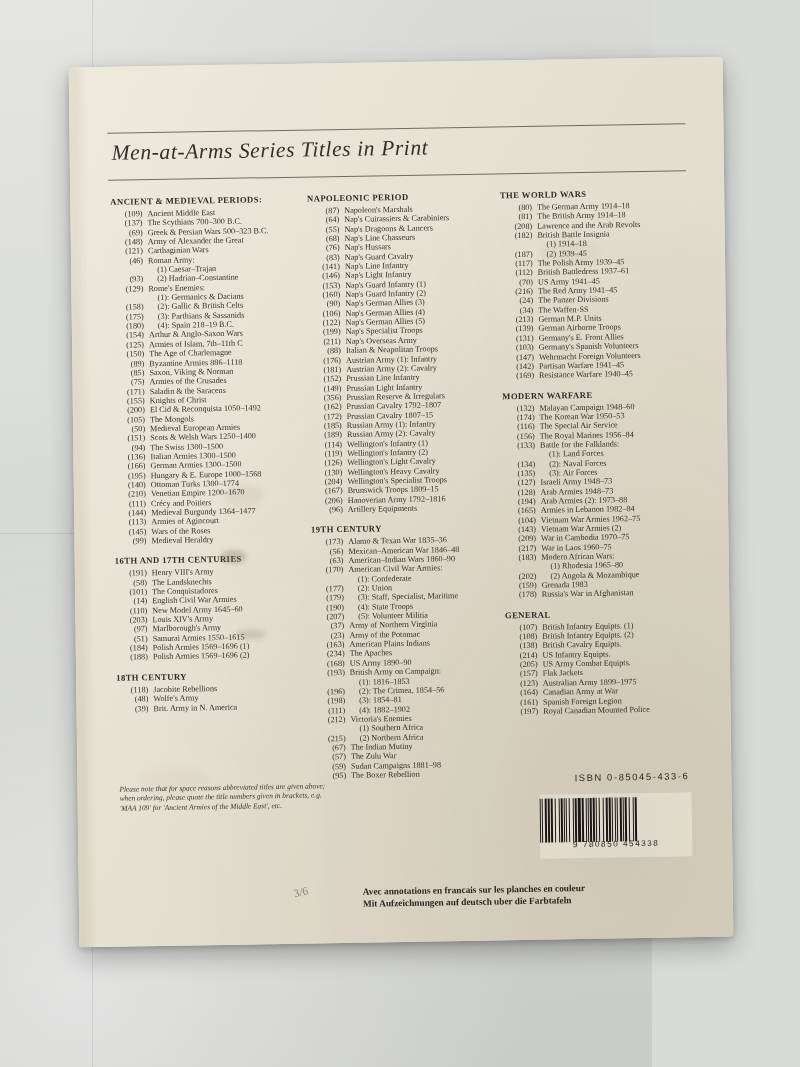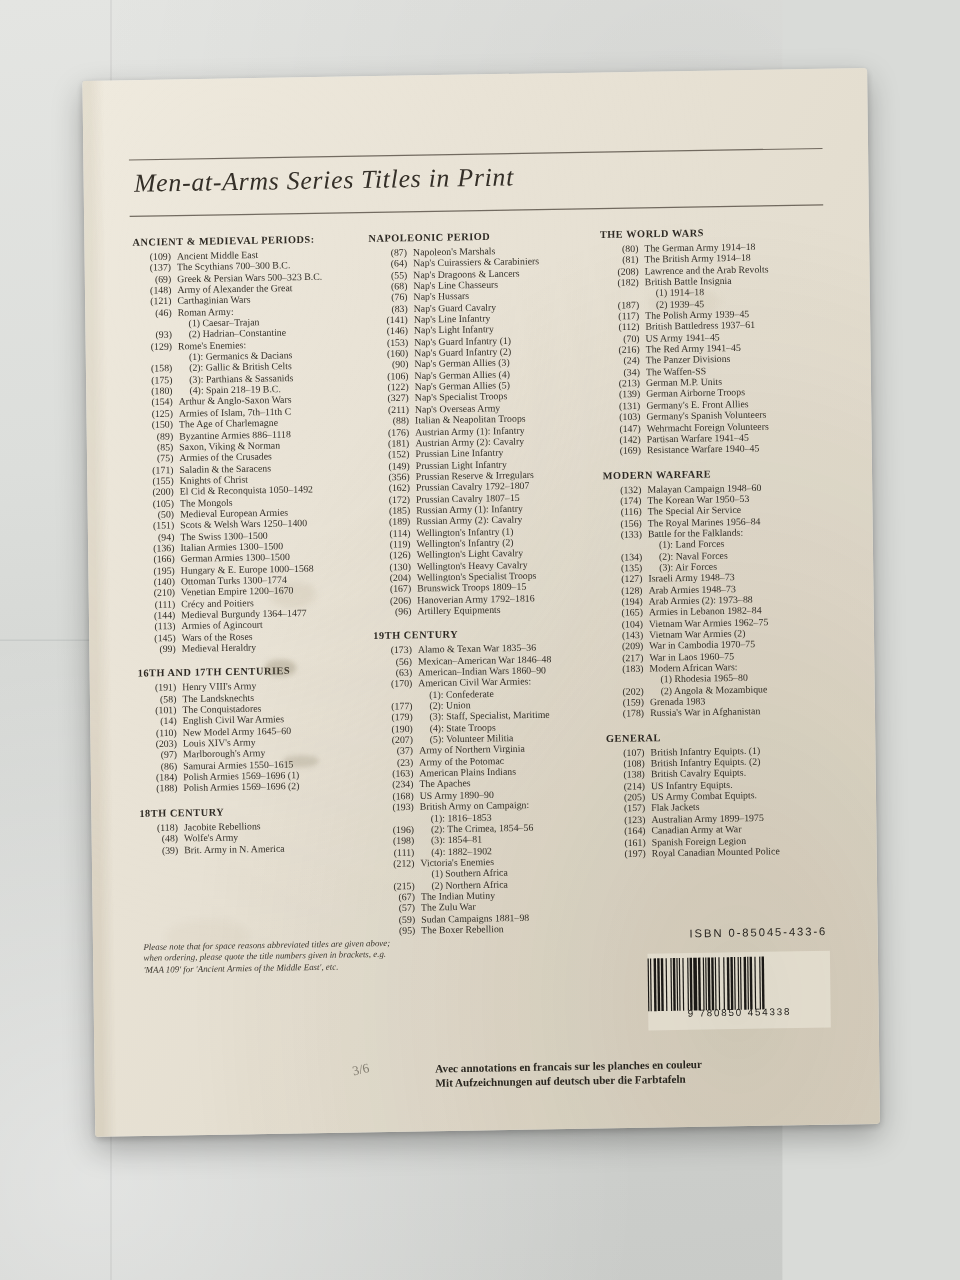--- a/index.html
+++ b/index.html
@@ -432,21 +432,21 @@
               </li>
               <li class="">
                 <span class="num">(203)</span>
                 <span class="nm">Louis XIV's Army</span>
               </li>
               <li class="">
                 <span class="num">(97)</span>
                 <span class="nm">Marlborough's Army</span>
               </li>
               <li class="">
-                <span class="num">(86)</span>
+                <span class="num">(51)</span>
                 <span class="nm">Samurai Armies 1550–1615</span>
               </li>
               <li class="">
                 <span class="num">(184)</span>
                 <span class="nm">Polish Armies 1569–1696 (1)</span>
               </li>
               <li class="">
                 <span class="num">(188)</span>
                 <span class="nm">Polish Armies 1569–1696 (2)</span>
               </li>
@@ -516,21 +516,21 @@
               </li>
               <li class="">
                 <span class="num">(106)</span>
                 <span class="nm">Nap's German Allies (4)</span>
               </li>
               <li class="">
                 <span class="num">(122)</span>
                 <span class="nm">Nap's German Allies (5)</span>
               </li>
               <li class="">
-                <span class="num">(327)</span>
+                <span class="num">(199)</span>
                 <span class="nm">Nap's Specialist Troops</span>
               </li>
               <li class="">
                 <span class="num">(211)</span>
                 <span class="nm">Nap's Overseas Army</span>
               </li>
               <li class="">
                 <span class="num">(88)</span>
                 <span class="nm">Italian &amp; Neapolitan Troops</span>
               </li>

